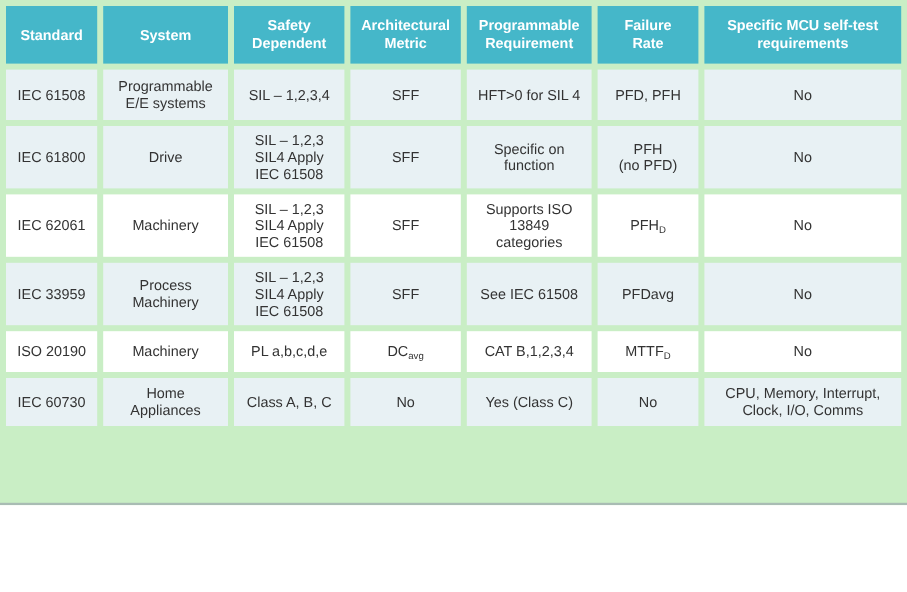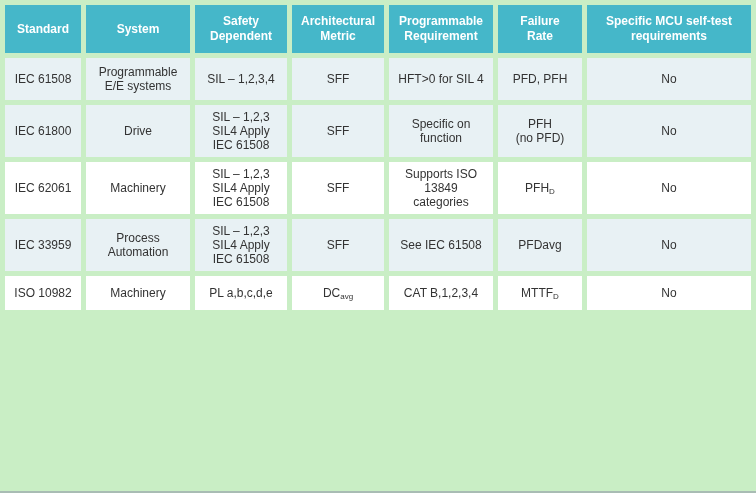--- a/index.html
+++ b/index.html
@@ -2,21 +2,21 @@
 <html><head>
 <meta charset="utf-8">
 <style>
   html, body { margin: 0; padding: 0; }
   body {
     font-family: "Liberation Sans", "DejaVu Sans", sans-serif;
     background: #ffffff;
   }
   .page {
     width: 756px;
-    height: 493px;
+    height: 421px;
     background: #c9eec5;
     box-sizing: border-box;
     border-bottom: 2px solid #a9bcb4;
     overflow: hidden;
   }
   table.std-table {
     border-collapse: separate;
     border-spacing: 5px;
     table-layout: fixed;
     width: 756px;
@@ -113,33 +113,44 @@
         <td>SFF</td>
         <td>Supports ISO
 13849
 categories</td>
         <td><span>PFH</span><sub>D</sub></td>
         <td>No</td>
       </tr>
       <tr class="tint r-h52">
         <td>IEC 33959</td>
         <td>Process
-Automation</td>
+Machinery</td>
         <td>SIL – 1,2,3
 SIL4 Apply
 IEC 61508</td>
         <td>SFF</td>
         <td>See IEC 61508</td>
         <td>PFDavg</td>
         <td>No</td>
       </tr>
       <tr class="r-h34">
-        <td>ISO 10982</td>
+        <td>ISO 20190</td>
         <td>Machinery</td>
         <td>PL a,b,c,d,e</td>
         <td><span>DC</span><sub>avg</sub></td>
         <td>CAT B,1,2,3,4</td>
         <td><span>MTTF</span><sub>D</sub></td>
         <td>No</td>
       </tr>
+      <tr class="tint r-h40">
+        <td>IEC 60730</td>
+        <td>Home
+Appliances</td>
+        <td>Class A, B, C</td>
+        <td>No</td>
+        <td>Yes (Class C)</td>
+        <td>No</td>
+        <td>CPU, Memory, Interrupt,
+Clock, I/O, Comms</td>
+      </tr>
     </tbody>
   </table>
 </div>
 
 </body></html>

